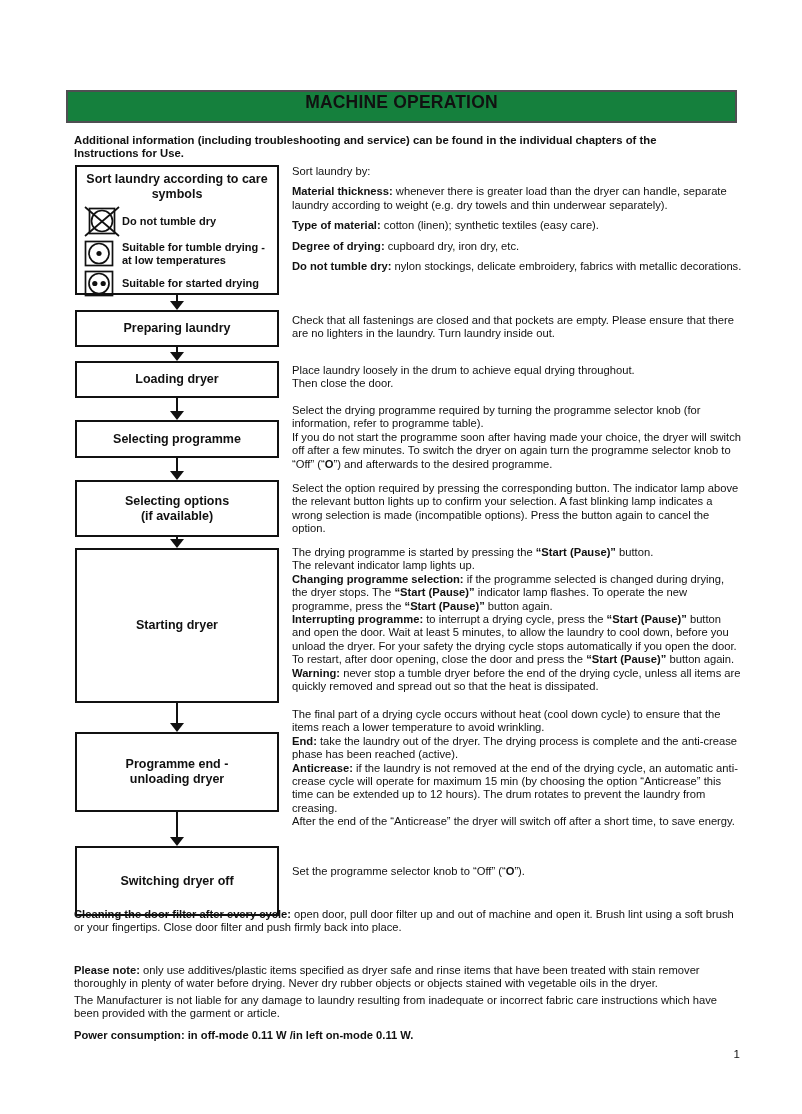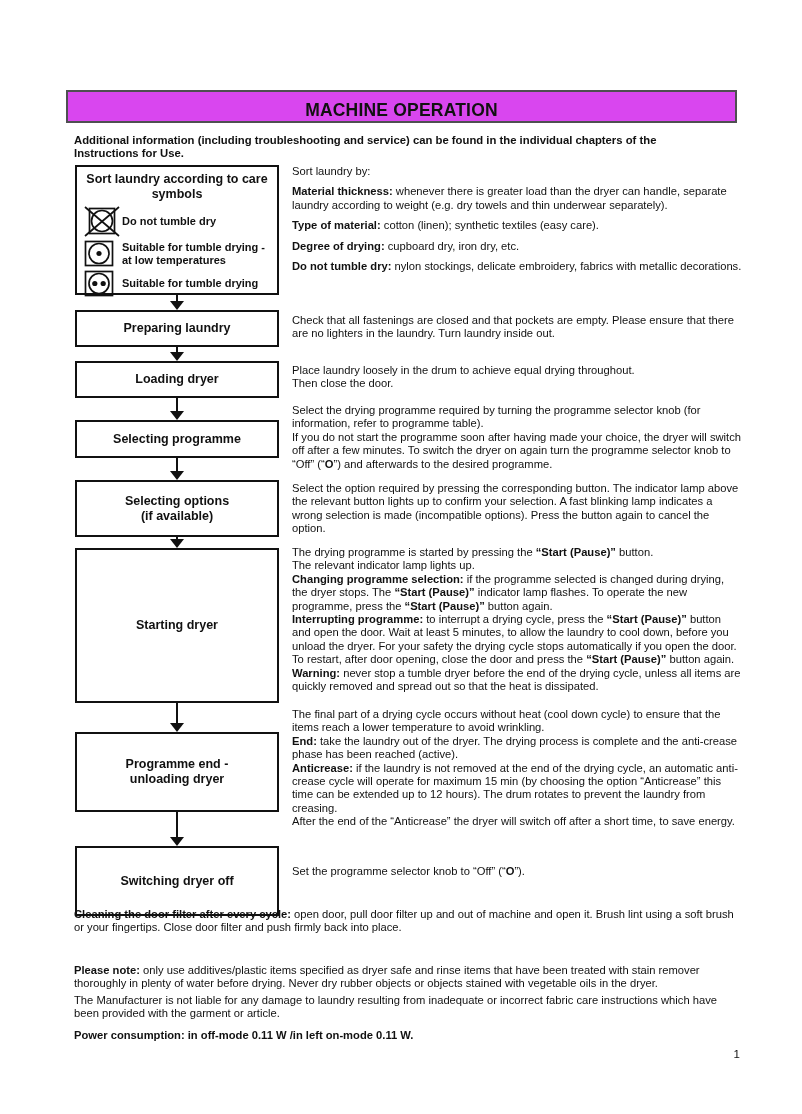--- a/index.html
+++ b/index.html
@@ -2,22 +2,22 @@
 <html><head>
 <meta charset="utf-8">
 <style>
   html,body { margin:0; padding:0; background:#ffffff; }
   .page {
     position:relative; width:802px; height:1114px; background:#ffffff;
     font-family:"Liberation Sans", sans-serif; color:#111; overflow:hidden;
   }
   .header-bar {
     position:absolute; left:66px; top:90px; width:671px; height:33px;
-    background:#d946ef; border:2px solid #4f4f52; box-sizing:border-box;
-    display:flex; align-items:flex-end; justify-content:center;
+    background:#15803d; border:2px solid #4f4f52; box-sizing:border-box;
+    display:flex; align-items:flex-start; justify-content:center;
   }
   .header-bar span { font-weight:bold; font-size:17.5px; letter-spacing:.2px; }
   .intro {
     position:absolute; left:74px; top:126px; width:650px;
     font-weight:bold; font-size:11.3px; line-height:13.2px;margin-top:8px;
   }
   
   .fbox {
     position:absolute; left:75px; width:204px; box-sizing:border-box;
     border:2.5px solid #111; background:#fff;
@@ -79,21 +79,21 @@
     </div>
     <div class="symbol-row">
       <span class="sym">
         <svg width="30" height="27" viewBox="0 0 30 27" fill="none" stroke="#111" stroke-width="1.7">
           <rect x="1.5" y="1.5" width="27" height="24"></rect>
           <circle cx="15" cy="13.5" r="10"></circle>
           <circle cx="10.8" cy="13.5" r="2.6" fill="#111" stroke="none"></circle>
           <circle cx="19.2" cy="13.5" r="2.6" fill="#111" stroke="none"></circle>
         </svg>
       </span>
-      <span class="slabel">Suitable for tumble drying</span>
+      <span class="slabel">Suitable for started drying</span>
     </div>
   </div>
 
   <div class="arrow" style="top:295px; height:15px;">
       <i class="line"></i>
       <i class="head"></i>
     </div>
 
   <div class="fbox" style="top:310px; height:37px;">
     <span class="label">Preparing laundry</span>

